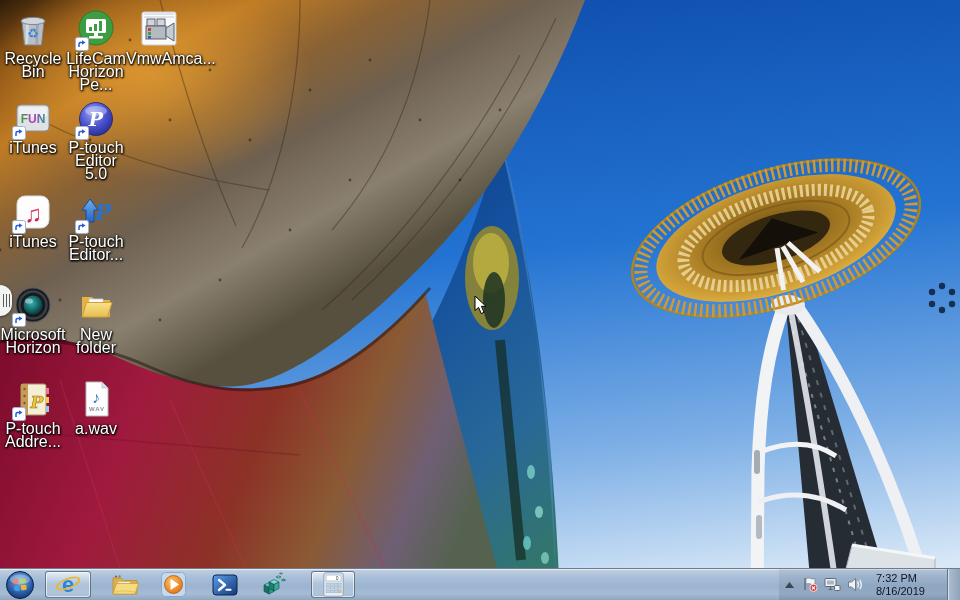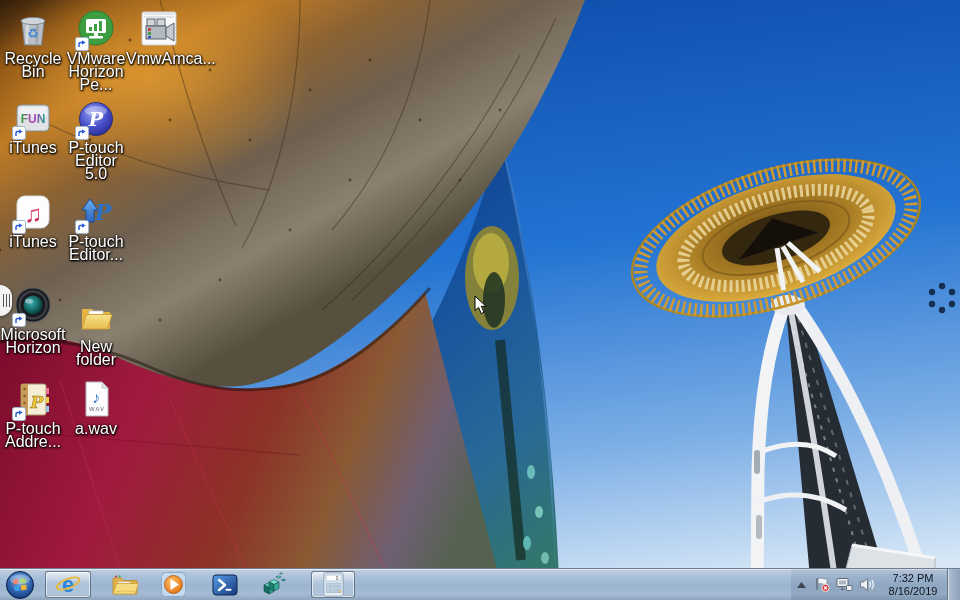--- a/index.html
+++ b/index.html
@@ -22,21 +22,21 @@
       display:flex;align-items:center;z-index:5;}
   .start{width:34px;height:30px;margin-left:3px;display:flex;align-items:center;justify-content:center;}
   .tb-btn{width:46px;height:27px;margin-left:8px;display:flex;align-items:center;justify-content:center;
       border:1px solid rgba(70,90,110,.75);border-radius:3px;box-sizing:border-box;
       background:linear-gradient(180deg,rgba(255,255,255,.65),rgba(255,255,255,.2) 45%,rgba(200,215,230,.25));
       box-shadow:inset 0 0 0 1px rgba(255,255,255,.6);}
   .tb-ico{width:40px;height:28px;display:flex;align-items:center;justify-content:center;}
   .tray{margin-left:auto;height:100%;display:flex;align-items:center;
       background:linear-gradient(180deg,rgba(120,140,165,.18),rgba(90,110,135,.28));}
   .tray-ico{display:flex;align-items:center;justify-content:center;height:100%;}
-  .clock{width:62px;text-align:center;font-size:11px;line-height:13px;color:#0d1420;margin:0 3px;}
+  .clock{width:62px;font-size:11px;line-height:13px;color:#0d1420;margin:0 9px;}
   .showdesk{width:13px;height:32px;border-left:1px solid #64748a;box-sizing:border-box;
       background:linear-gradient(90deg,#aebfd2,#8ea2b9);box-shadow:inset 1px 0 0 rgba(255,255,255,.5);}
 
   
   .edge-grip{position:absolute;left:0;top:285px;width:12px;height:31px;
       background:#f3f3f3;border-radius:0 16px 16px 0;box-shadow:0 1px 3px rgba(0,0,0,.5);
       display:flex;align-items:center;justify-content:center;}
   .edge-grip i{display:block;width:7px;height:13px;
       background:repeating-linear-gradient(90deg,#5a5a5a 0 1px,transparent 1px 3px);}
   .dots-grip{position:absolute;left:925px;top:279px;width:34px;height:38px;}
@@ -200,21 +200,21 @@
       <rect x="13" y="27" width="14" height="2.5" rx="1" fill="#fff"></rect>
     </svg>
     <span class="sc">
       <svg width="14" height="14" viewBox="0 0 14 14">
           <rect x="0.5" y="0.5" width="13" height="13" rx="2" fill="#fff" stroke="#9db4cc"></rect>
           <path d="M4 10 L4 7 Q4 5.5 5.5 5.5 L7 5.5" fill="none" stroke="#2a5ad8" stroke-width="1.5"></path>
           <polygon points="7,3.2 10.5,5.5 7,7.8" fill="#2a5ad8"></polygon>
         </svg>
     </span>
   </div>
-  <div class="lbl">VMware Horizon Pe...</div>
+  <div class="lbl">LifeCam Horizon Pe...</div>
 </div>
 
 <div class="dicon" style="left:126px;top:9px">
   <div class="art">
     <svg width="40" height="40" viewBox="0 0 40 40">
       <rect x="3" y="3" width="34" height="33" rx="2" fill="#fafafa" stroke="#c8ccd2"></rect>
       <path d="M5 5 H35 M5 8 H35" stroke="#d8dce2" stroke-width="1.5"></path>
       <rect x="8" y="10" width="8" height="7" fill="#d2d6dc" stroke="#5a6068"></rect>
       <rect x="18" y="10" width="8" height="7" fill="#d2d6dc" stroke="#5a6068"></rect>
       <rect x="7" y="17" width="20" height="13" fill="#b4bac2" stroke="#5a6068"></rect>
@@ -342,21 +342,21 @@
       <svg width="14" height="14" viewBox="0 0 14 14">
           <rect x="0.5" y="0.5" width="13" height="13" rx="2" fill="#fff" stroke="#9db4cc"></rect>
           <path d="M4 10 L4 7 Q4 5.5 5.5 5.5 L7 5.5" fill="none" stroke="#2a5ad8" stroke-width="1.5"></path>
           <polygon points="7,3.2 10.5,5.5 7,7.8" fill="#2a5ad8"></polygon>
         </svg>
     </span>
   </div>
   <div class="lbl">Microsoft Horizon</div>
 </div>
 
-<div class="dicon" style="left:63px;top:297px">
+<div class="dicon" style="left:63px;top:285px">
   <div class="art">
     <svg width="40" height="40" viewBox="0 0 40 40">
       <defs>
           <linearGradient id="fold" x1="0" y1="0" x2="0" y2="1">
         <stop offset="0" stop-color="#f9e28c"></stop>
             <stop offset="1" stop-color="#e7bd4e"></stop>
       </linearGradient>
         </defs>
       <path d="M6,12 L16,12 L19,15 L34,15 L34,32 L6,32 Z" fill="#e4b344" stroke="#c295302" stroke-width="1"></path>
       <path d="M13,14 L27,14 L27,22 L13,22 Z" fill="#fdfdfd" stroke="#c8ccd2" stroke-width="0.8"></path>

